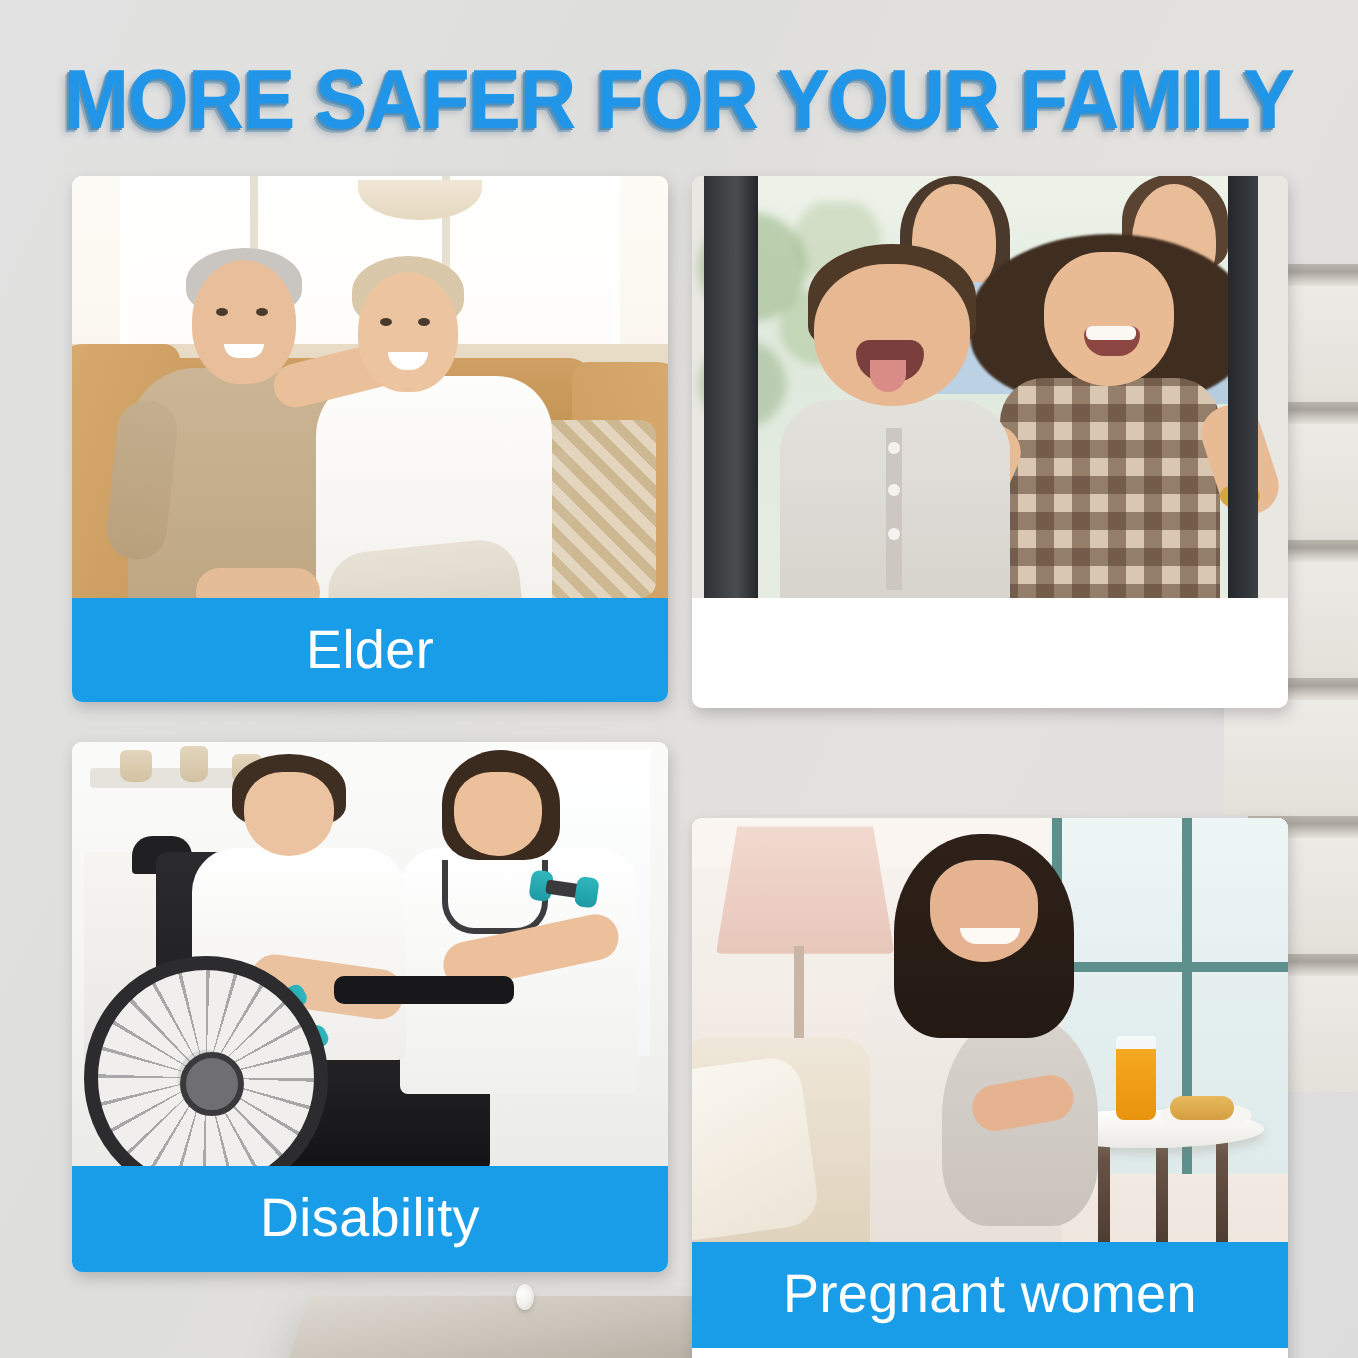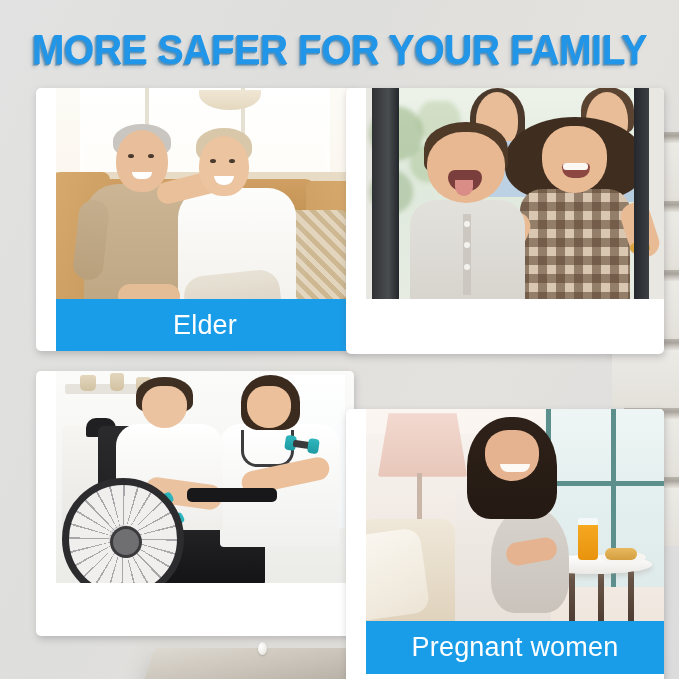--- a/index.html
+++ b/index.html
@@ -84,21 +84,20 @@
     width: 610px;
     height: 548px;
   }
   .card {
     position: absolute;
     width: 298px;
     border-radius: 5px;
     overflow: hidden;
     background: #fff;
     box-shadow: 1px 3px 7px rgba(90,90,95,0.30);
-    padding-left: 20px;
   }
   .card.r1 { top: 0; height: 263px; }
   .card.r2 { top: 283px; height: 265px; }
   .card.c1 { left: 0; }
   .card.c2 { left: 310px; }
   
   .card.c2.r1 { top: 0; height: 266px; }
   .card.c2.r2 { top: 281px; height: 341px; margin-top: 40px; }
 
   .photo {
@@ -650,20 +649,21 @@
             <div class="wt l"></div>
             <div class="bar"></div>
             <div class="wt r"></div>
           </div>
 
           <div class="wheel">
             <div class="wheel-hub"></div>
           </div>
         </div>
       </div>
+      <div class="label">Disability</div>
     </div>
 
     <div class="card c2 r2">
       <div class="photo">
         <div class="scene preg-room">
           <div class="preg-window"></div>
           <div class="preg-win-frame-v" style="right:16%;"></div>
           <div class="preg-win-frame-v" style="right:38%;"></div>
           <div class="preg-win-frame-h" style="top:34%;"></div>
           <div class="wallpanel"></div>

